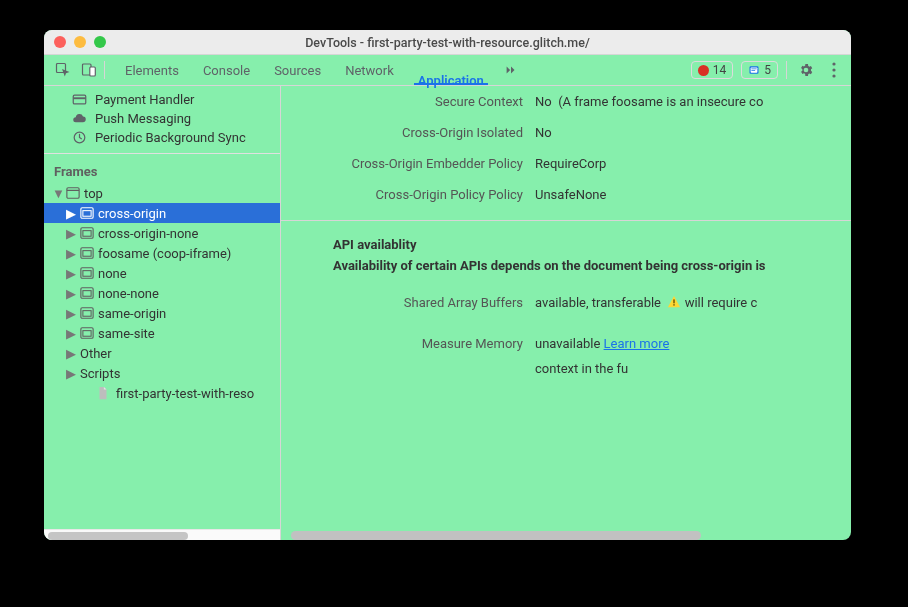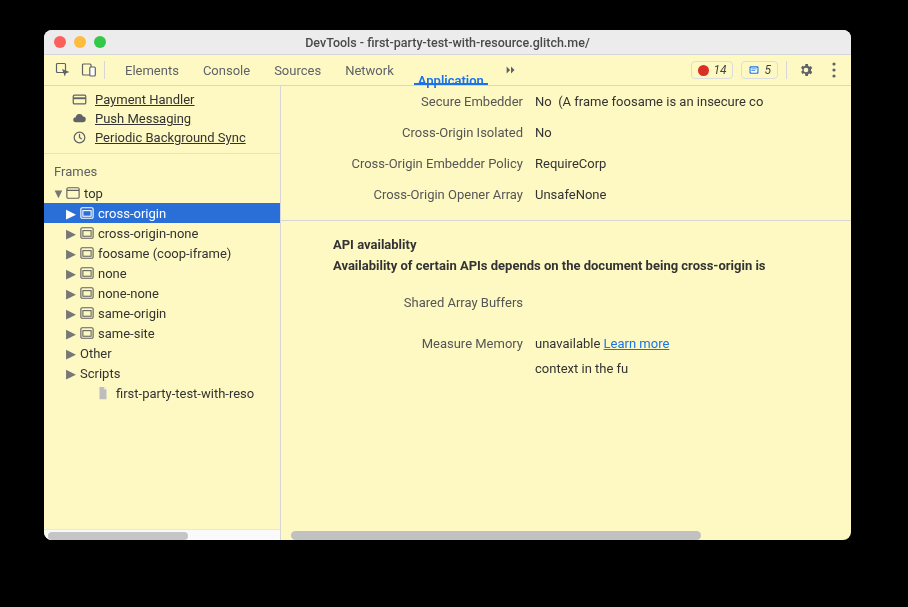--- a/index.html
+++ b/index.html
@@ -1,42 +1,42 @@
 <!DOCTYPE html>
 <html><head>
 <meta charset="utf-8">
 <style>
   html, body { margin:0; padding:0; background:#000; font-family:-apple-system, BlinkMacSystemFont, "Segoe UI", Roboto, Helvetica, Arial, sans-serif; font-size:13px; color:#333; }
   .stage { position:relative; width:908px; height:607px; overflow:hidden; }
-  .window { position:absolute; left:44px; top:30px; width:807px; height:510px; background:#fef9c3; border-radius:8px; box-shadow:0 30px 60px rgba(0,0,0,0.55), 0 8px 20px rgba(0,0,0,0.35); overflow:hidden; }
+  .window { position:absolute; left:44px; top:30px; width:807px; height:510px; background:#86efac; border-radius:8px; box-shadow:0 30px 60px rgba(0,0,0,0.55), 0 8px 20px rgba(0,0,0,0.35); overflow:hidden; }
   
   .titlebar { height:24px; background:#ececec; border-bottom:1px solid #d6d6d6; display:flex; align-items:center; position:relative; }
   .traffic { display:flex; gap:8px; margin-left:10px; }
   .dot { width:12px; height:12px; border-radius:50%; }
   .red { background:#fc605c; } .yellow { background:#fdbc40; } .green { background:#34c84a; }
   .title { position:absolute; left:0; right:0; text-align:center; font-size:12.5px; font-weight:500; color:#4a4a4a; pointer-events:none; }
   
   .toolbar { display:flex; align-items:center; height:30px; border-bottom:1px solid #d6d6d6; position:relative; }
   .tb-left { display:flex; align-items:center; gap:0; padding-left:6px; }
   .tb-btn { display:inline-flex; align-items:center; justify-content:center; width:26px; height:28px; color:#5f6368; }
   .tabs { display:flex; align-items:stretch; margin-left:4px; height:30px; }
   .tab { padding:0 12px; display:flex; align-items:center; font-size:13px; color:#5f6368; position:relative; cursor:pointer; }
   .tab.active { color:#1a73e8; font-weight:600;margin-top:20px; }
   .tab.active::after { content:""; position:absolute; left:8px; right:8px; bottom:0; height:2px; background:#1a73e8; }
   .tb-right { margin-left:auto; display:flex; align-items:center; gap:8px; padding-right:8px; }
-  .badge { display:inline-flex; align-items:center; gap:4px; font-size:12px; border:1px solid #dcdcdc; border-radius:4px; padding:1px 6px; color:#444;font-style:italic; }
+  .badge { display:inline-flex; align-items:center; gap:4px; font-size:12px; border:1px solid #dcdcdc; border-radius:4px; padding:1px 6px; color:#444; }
   .err-dot { width:11px; height:11px; border-radius:50%; background:#d93025; display:inline-block; }
   .issues-icon { width:12px; height:12px; fill:#1a73e8; }
   
   .split { display:flex; height:calc(100% - 54px); }
   .sidebar { width:236px; border-right:1px solid #d6d6d6; display:flex; flex-direction:column; }
   .svc-list { padding:4px 0 6px 0; }
-  .svc-item { display:flex; align-items:flex-start; gap:8px; padding:2px 6px 2px 28px; font-size:13px; color:#333;text-decoration:underline; }
+  .svc-item { display:flex; align-items:flex-start; gap:8px; padding:2px 6px 2px 28px; font-size:13px; color:#333; }
   .svc-ico { width:15px; height:15px; color:#5f6368; fill:#5f6368; flex:0 0 15px; }
-  .frames-head { border-top:1px solid #e0e0e0; padding:10px 10px 4px 10px; font-size:13px; font-weight:400; color:#606060; }
+  .frames-head { border-top:1px solid #e0e0e0; padding:10px 10px 4px 10px; font-size:13px; font-weight:700; color:#606060; }
   .tree { font-size:13px; padding-bottom:8px; flex:1; overflow:hidden; }
   .tree-row { display:flex; align-items:center; gap:4px; white-space:nowrap; height:20px; }
   .tw { width:10px; text-align:center; color:#777; display:inline-block; }
   .fi { width:14px; height:14px; color:#606060; fill:#606060; flex:0 0 14px; }
   .file-ico { width:14px; height:14px; fill:#909090; flex:0 0 14px; }
   .pad1 { padding-left:8px; } .pad2 { padding-left:22px; } .pad3 { padding-left:36px;gap:6px; }
   .sel { background:#2a6fd8; color:#fff; }
   .sel .fi, .sel .tw { color:#fff; fill:#fff; }
   .sidebar-scroll { height:12px; border-top:1px solid #e7e7e7; background:#fafafa; display:flex; align-items:center; padding:0 2px; }
   .sb-thumb-h { height:8px; width:140px; background:#c5c5c5; border-radius:4px; margin-left:2px; }
@@ -252,44 +252,53 @@
         </div>
 
         <div class="sidebar-scroll">
           <div class="sb-thumb-h"></div>
         </div>
       </div>
 
       <div class="content">
         <div class="content-inner">
           <div class="kv">
-            <div class="k">Secure Embedder</div>
+            <div class="k">Secure Context</div>
             <div class="v">
               <span>No</span>&nbsp;&nbsp;<span>(A frame foosame is an insecure co</span>
             </div>
           </div>
           <div class="kv">
             <div class="k">Cross-Origin Isolated</div>
             <div class="v">No</div>
           </div>
           <div class="kv">
             <div class="k">Cross-Origin Embedder Policy</div>
             <div class="v">RequireCorp</div>
           </div>
           <div class="kv">
-            <div class="k">Cross-Origin Opener Array</div>
+            <div class="k">Cross-Origin Policy Policy</div>
             <div class="v">UnsafeNone</div>
           </div>
 
           <div class="sectline"></div>
           <div class="sect-title">API availablity</div>
           <div class="sect-desc">Availability of certain APIs depends on the document being cross-origin is</div>
 
           <div class="kv" style="padding-top:14px;">
             <div class="k">Shared Array Buffers</div>
+            <div class="v">
+              <span>available, transferable</span>&nbsp;
+              <span class="warn-ico"><svg viewBox="0 0 16 16">
+                    <path d="M8 1 L15 14 H1 Z" fill="#fdd835"></path>
+                    <rect x="7.2" y="5" width="1.6" height="4.5" fill="#6b5200"></rect>
+                    <rect x="7.2" y="10.5" width="1.6" height="1.6" fill="#6b5200"></rect>
+                  </svg></span>
+              <span> will require c</span>
+            </div>
           </div>
           <div class="kv" style="padding-top:18px;">
             <div class="k">Measure Memory</div>
             <div class="v">
               <span>unavailable </span>
               <span class="link">Learn more</span>
             </div>
           </div>
 
           <div class="kv" style="padding-top:2px;">

